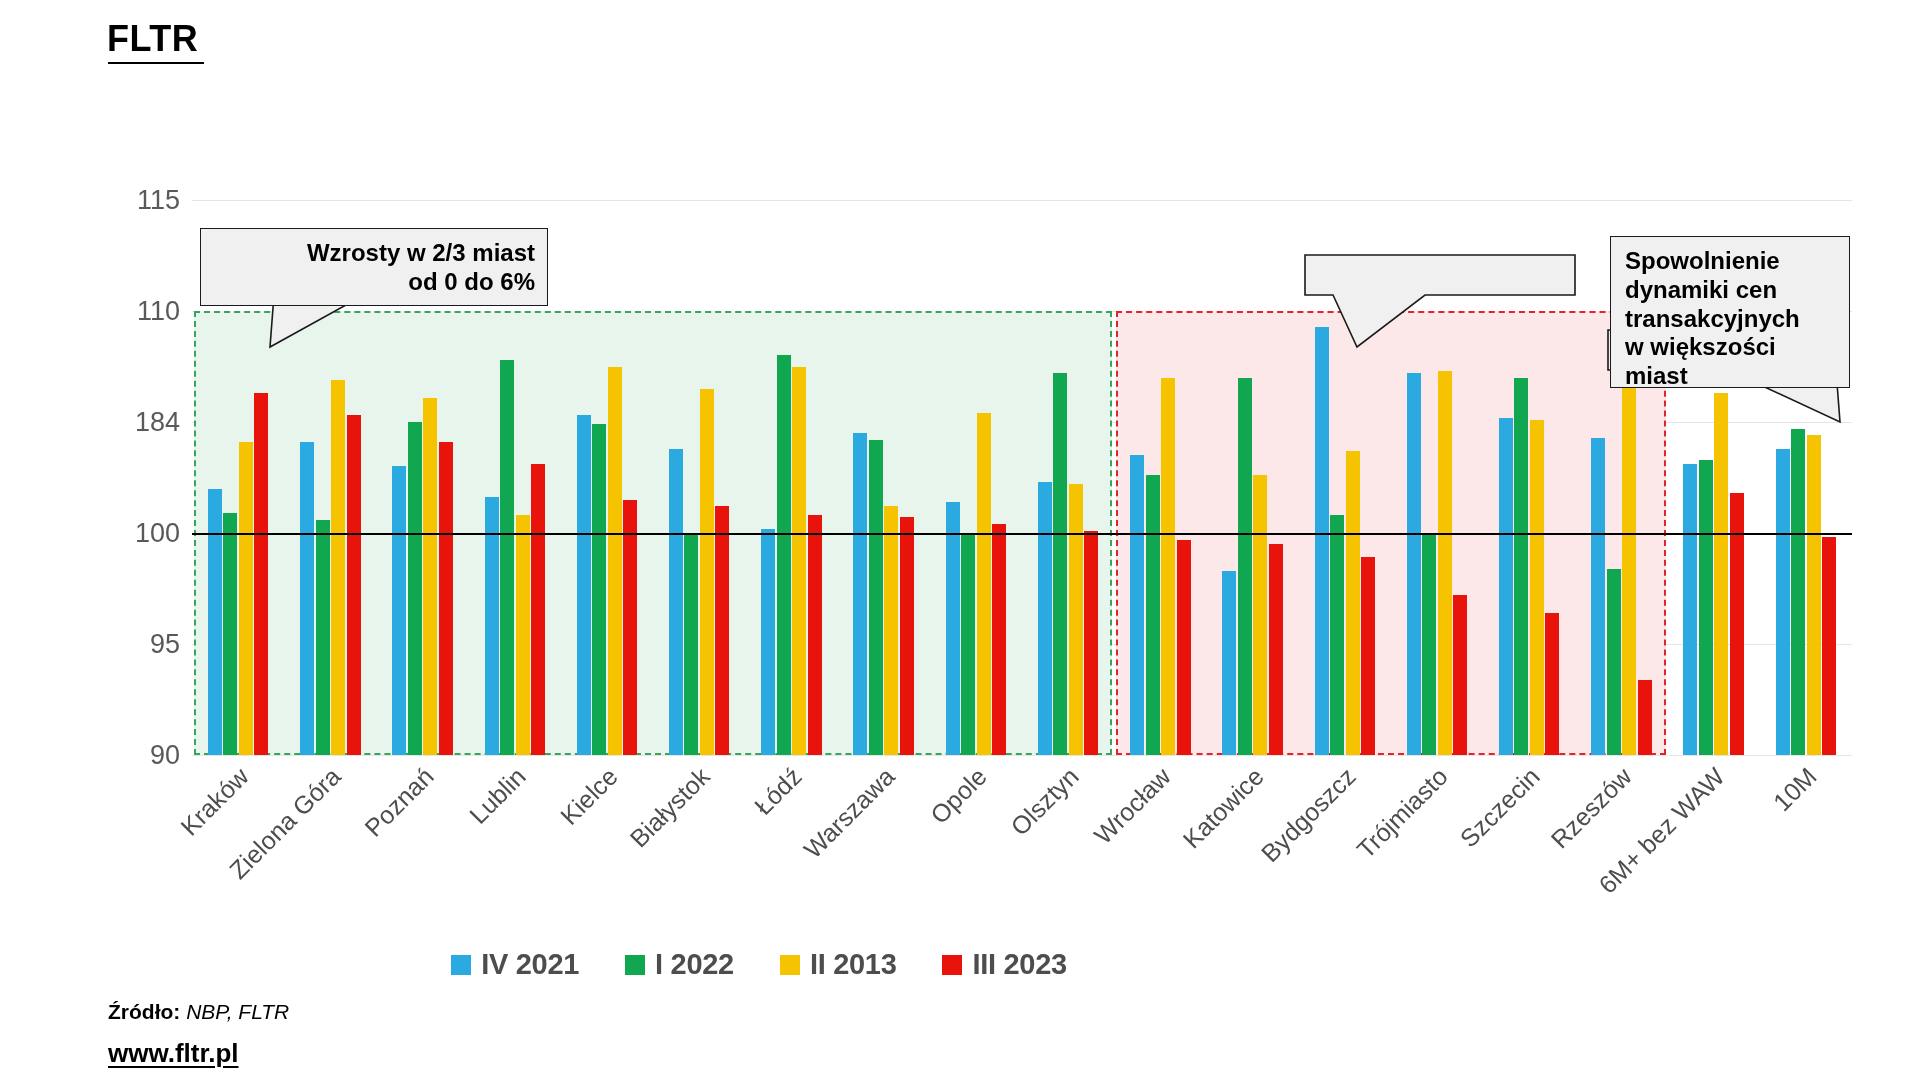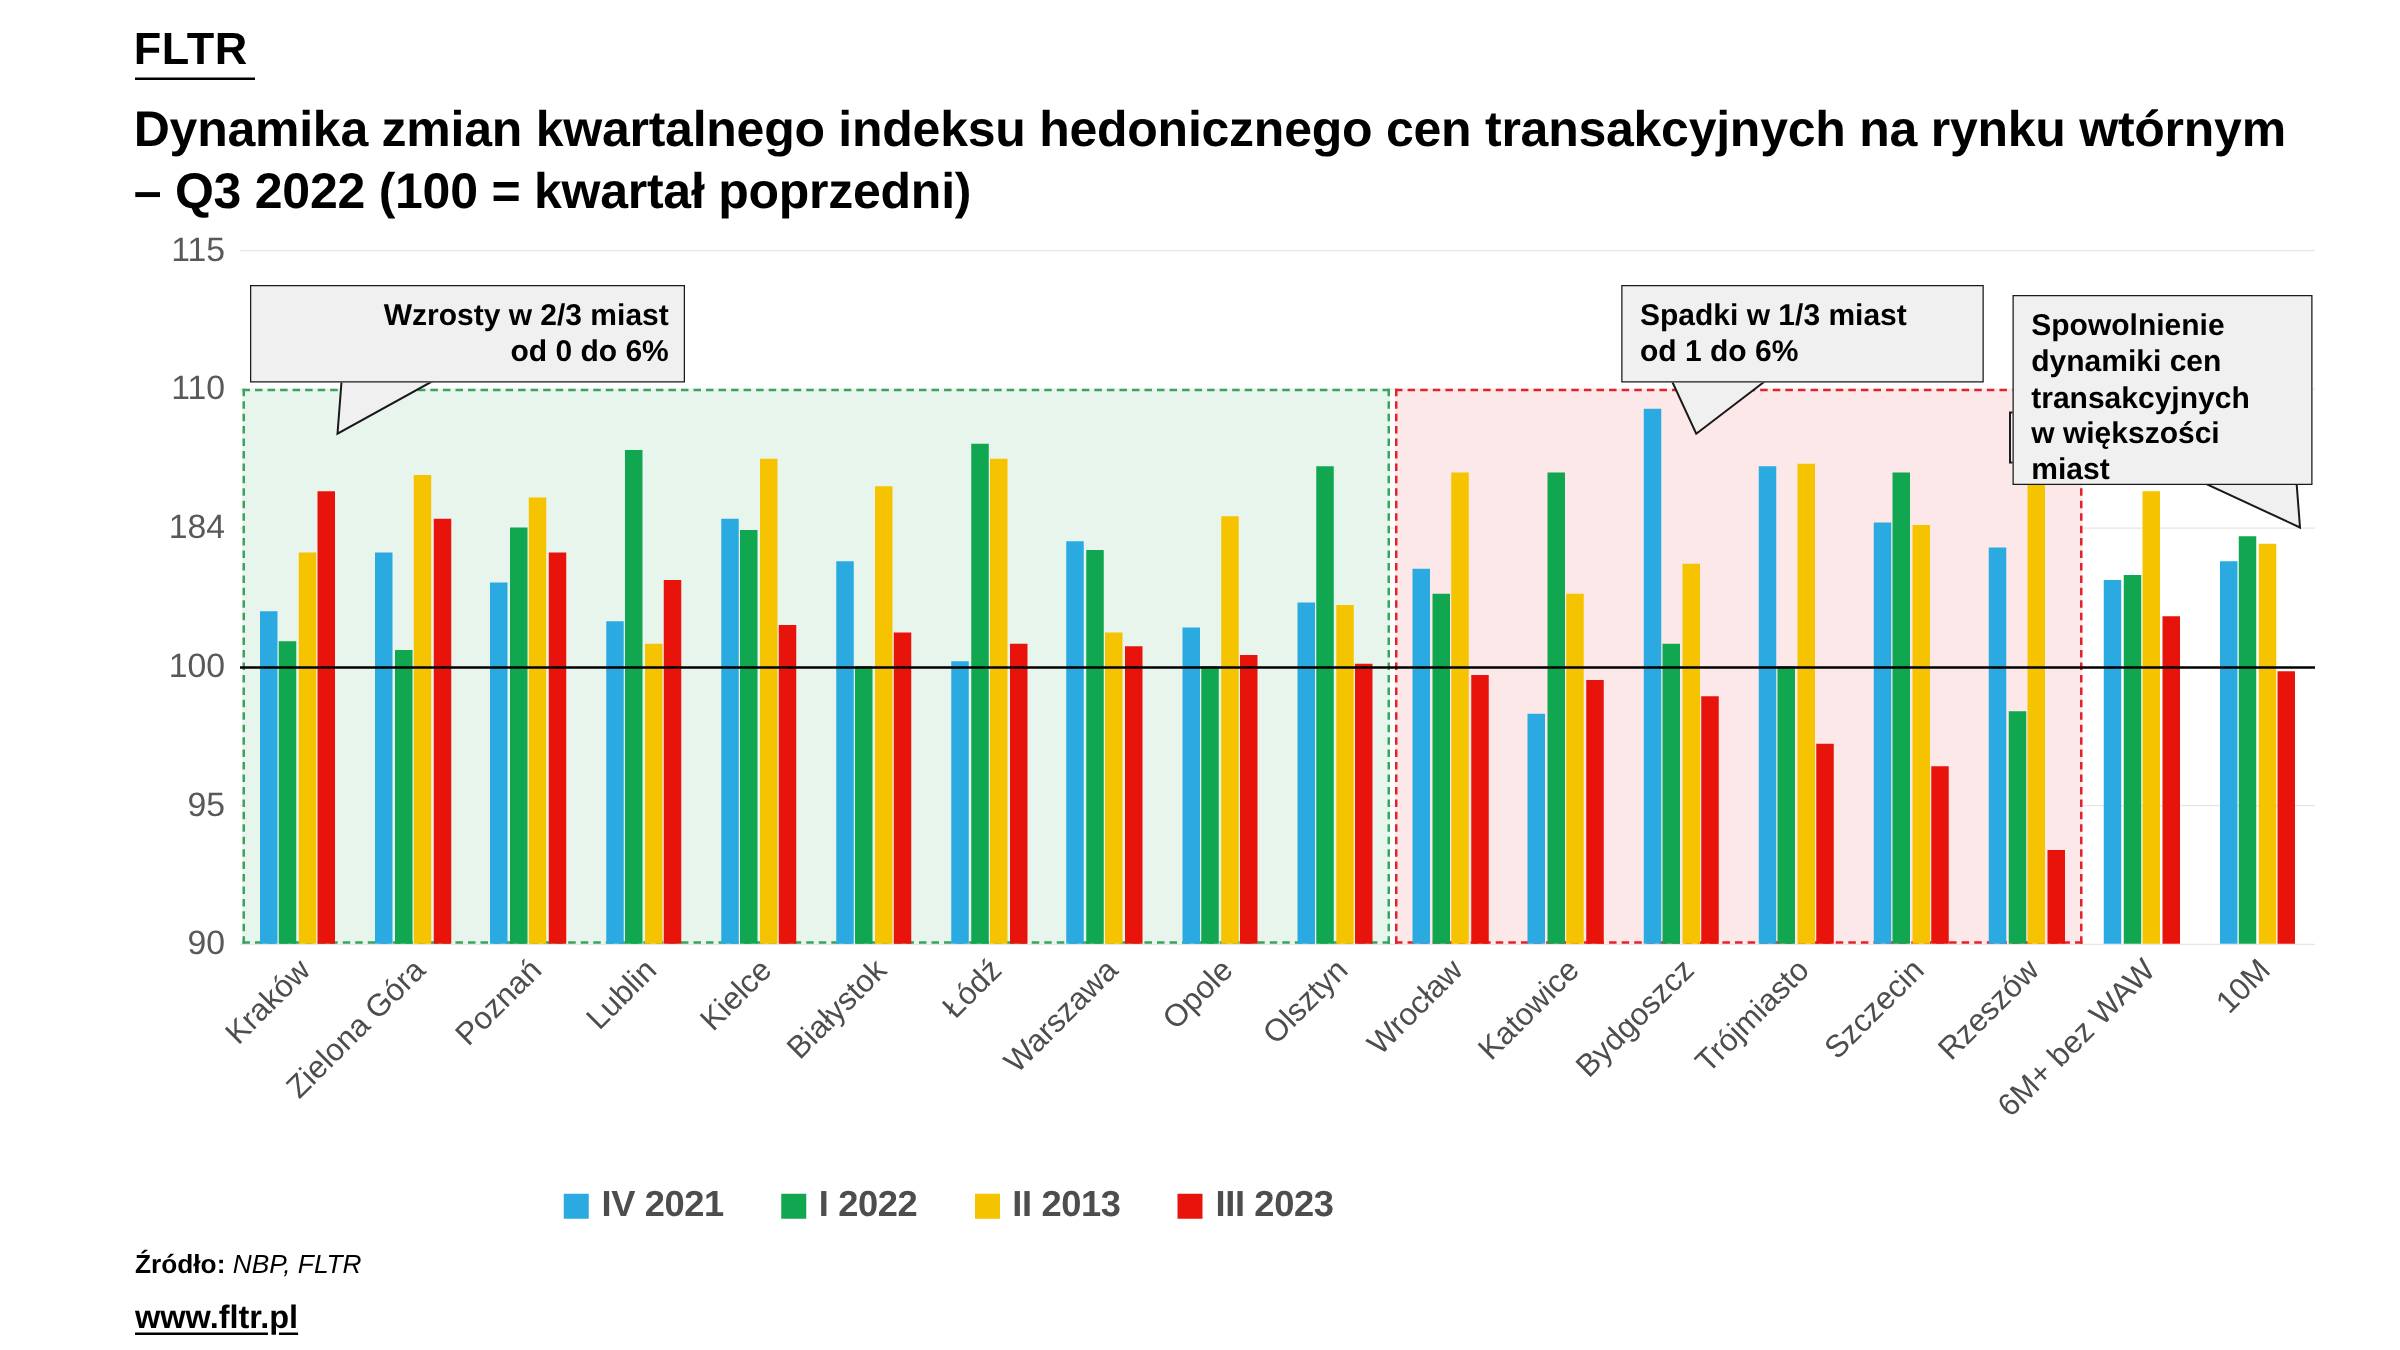--- a/index.html
+++ b/index.html
@@ -126,21 +126,20 @@
     text-decoration: underline; text-underline-offset: 4px;
   }
 </style>
 </head>
 <body>
 
 <div id="page">
 
   <div id="brand">FLTR</div>
   <div id="brand-rule"></div>
-  <div id="title">Dynamika zmian kwartalnego indeksu hedonicznego cen transakcyjnych na rynku wtórnym  – Q3 2022 (100 = kwartał poprzedni)</div>
 
   <div id="plot">
     <div id="gridlines">
         <div class="gridline" style="top: 555px;"></div>
         <div class="gridline" style="top: 444px;"></div>
         <div class="gridline" style="top: 222px;"></div>
         <div class="gridline" style="top: 111px;"></div>
         <div class="gridline" style="top: 0px;"></div>
       </div>
     <div id="regions-layer">
@@ -294,24 +293,20 @@
   </svg>
   <div class="callout" style="left:200px; top:228px; width:348px; height:78px;">
 
     <div style="white-space:pre-line;text-align:right;">Wzrosty w 2/3 miast
 od 0 do 6%</div>
   </div>
 
   <svg class="callout-svg" style="left:1295px; top:255px; width:300px; height:110px;">
     <path d="M 10 0 L 10 40 L 38 40 L 62 92 L 130 40 L 280 40 L 280 0 Z" fill="#f0f0f0" stroke="#1a1a1a" stroke-width="1.6"></path>
   </svg>
-  <div class="callout" style="left:1297px; top:228px; width:290px; height:78px;">
-    <div style="white-space:pre-line;">Spadki w 1/3 miast
-od 1 do 6%</div>
-  </div>
 
   <svg class="callout-svg" style="left:1608px; top:330px; width:260px; height:140px;">
     <path d="M 0 0 L 0 40 L 30 40 L 240 40 L 240 0 Z" fill="#f0f0f0" stroke="#1a1a1a" stroke-width="1.6"></path>
     <path d="M 48 40 L 228 40 L 232 92 L 120 40 Z" fill="#f0f0f0" stroke="#1a1a1a" stroke-width="1.6"></path>
   </svg>
   <div class="callout" style="left:1610px; top:222px; width:240px; height:152px;margin-top:14px;">
     <div style="white-space:pre-line;">Spowolnienie
 dynamiki cen
 transakcyjnych
 w większości

